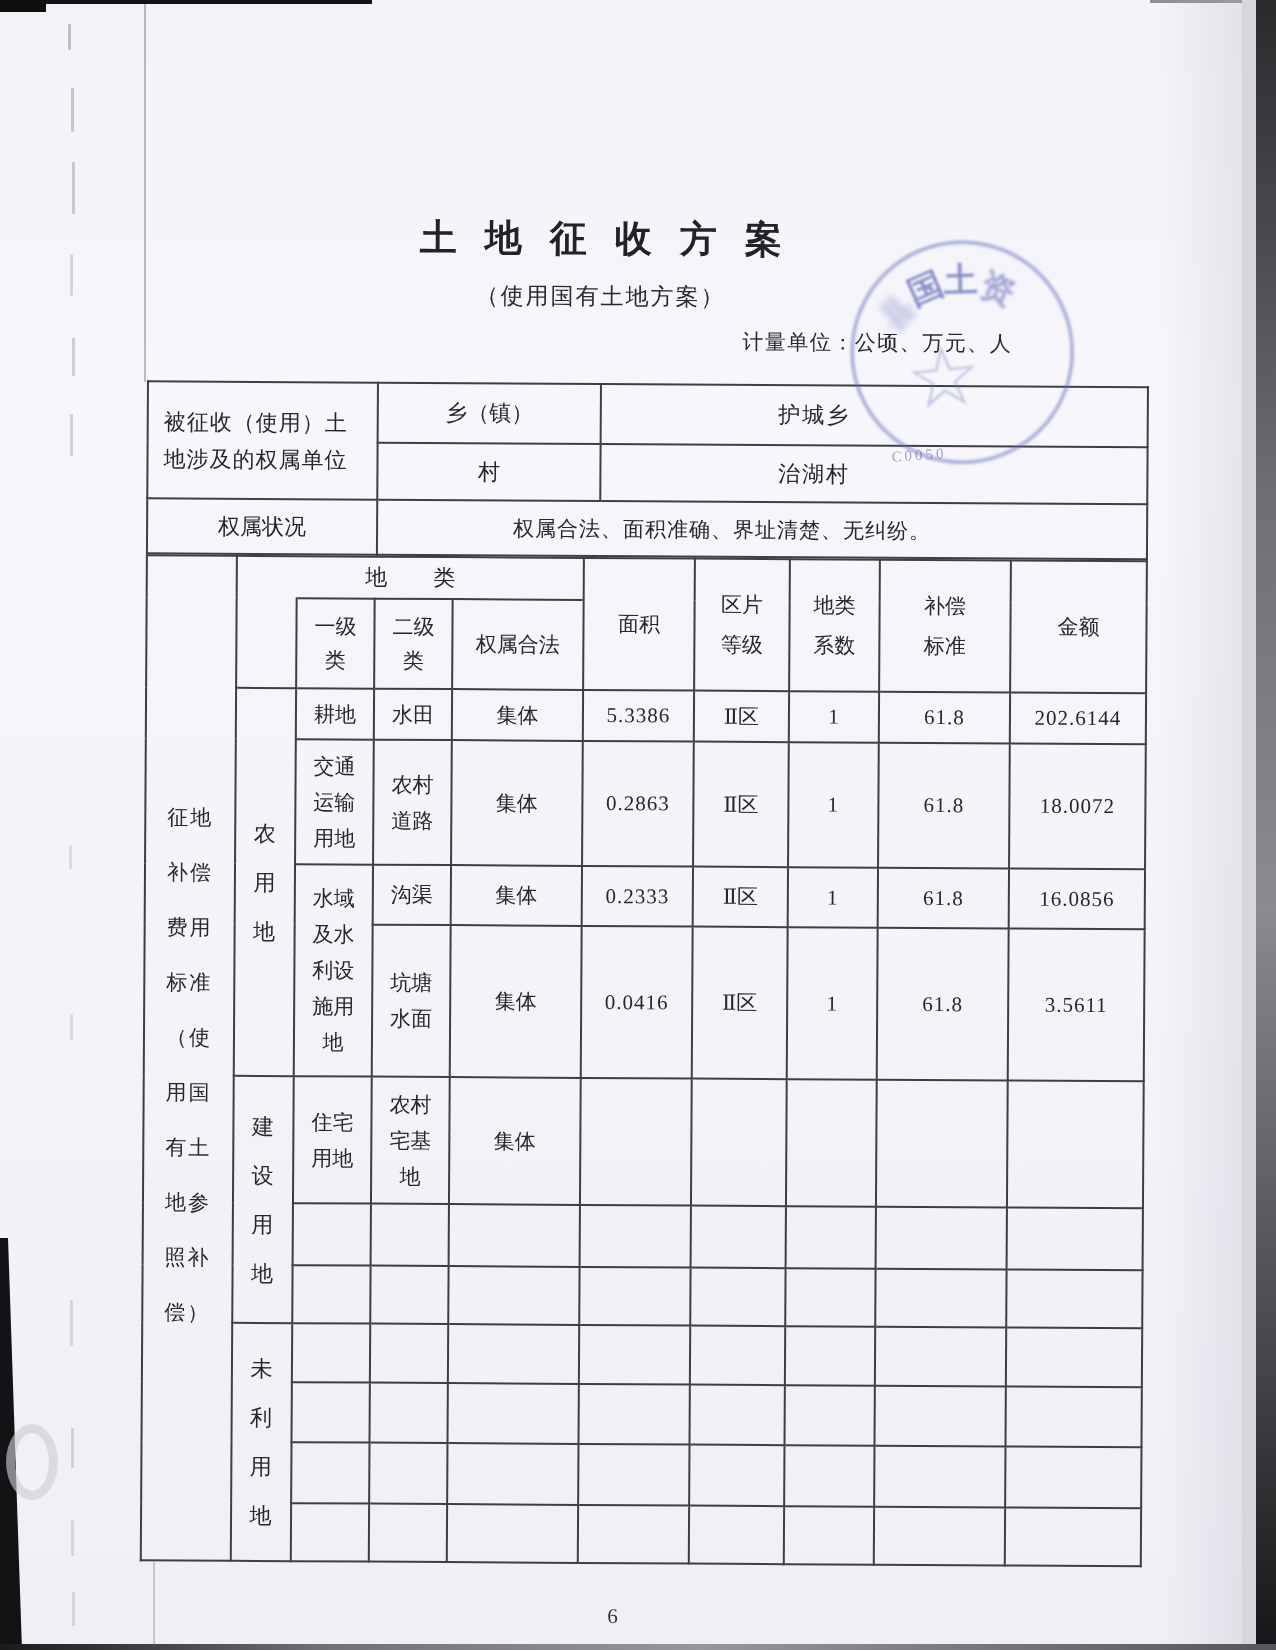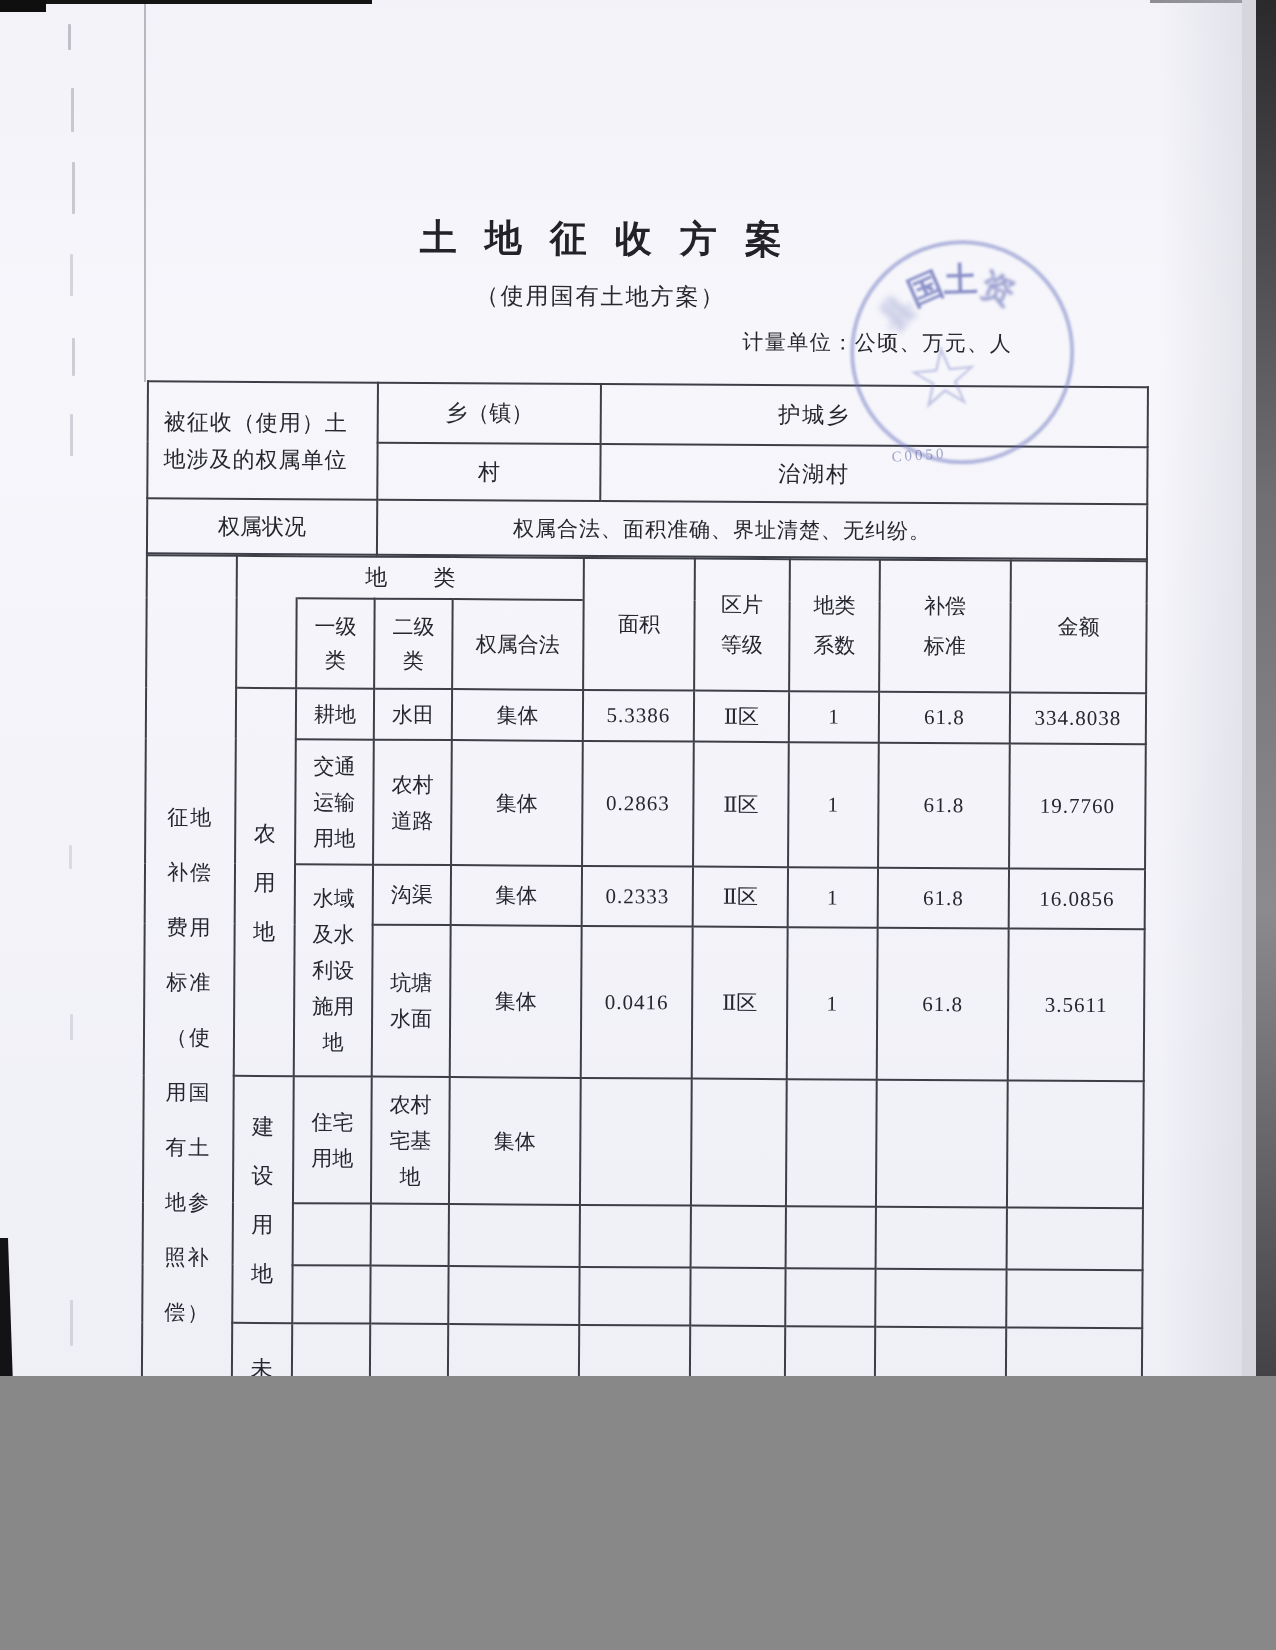--- a/index.html
+++ b/index.html
@@ -1,16 +1,16 @@
 <!DOCTYPE html>
 <html><head>
 <meta charset="utf-8">
 <style>
   html,body{margin:0;padding:0;background:#888;}
-  .page{position:relative;width:1276px;height:1376px;overflow:hidden;
+  .page{position:relative;width:1276px;height:1650px;overflow:hidden;
     background:linear-gradient(180deg,#f2f2f8 0%,#f6f6fb 25%,#f3f3f9 60%,#efeff6 100%);
     font-family:"Liberation Serif","DejaVu Serif",serif;color:#26262e;}
   .content{position:absolute;inset:0;transform:rotate(0.35deg);transform-origin:600px 380px;}
 
   
   .doc-title{position:absolute;left:100px;top:214px;width:1000px;text-align:center;
     font-size:37px;font-weight:600;letter-spacing:28px;text-indent:28px;color:#222228;}
   .doc-subtitle{position:absolute;left:100px;top:281px;width:1000px;text-align:center;
     font-size:23px;letter-spacing:2px;color:#27272e;}
   .unit-note{position:absolute;left:742px;top:327px;font-size:21px;letter-spacing:1.5px;color:#27272e;}
@@ -176,34 +176,34 @@
         <td rowspan="4" class="grp v">农
 用
 地</td>
         <td>耕地</td>
         <td>水田</td>
         <td>集体</td>
         <td class="num">5.3386</td>
         <td>Ⅱ区</td>
         <td class="num">1</td>
         <td class="num">61.8</td>
-        <td class="num">334.8038</td>
+        <td class="num">202.6144</td>
       </tr>
       <tr style="height:125px">
         <td class="ml v">交通
 运输
 用地</td>
         <td class="ml v">农村
 道路</td>
         <td>集体</td>
         <td class="num">0.2863</td>
         <td>Ⅱ区</td>
         <td class="num">1</td>
         <td class="num">61.8</td>
-        <td class="num">19.7760</td>
+        <td class="num">18.0072</td>
       </tr>
       <tr style="height:60px">
         <td rowspan="2" class="ml v">水域
 及水
 利设
 施用
 地</td>
         <td>沟渠</td>
         <td>集体</td>
         <td class="num">0.2333</td>

